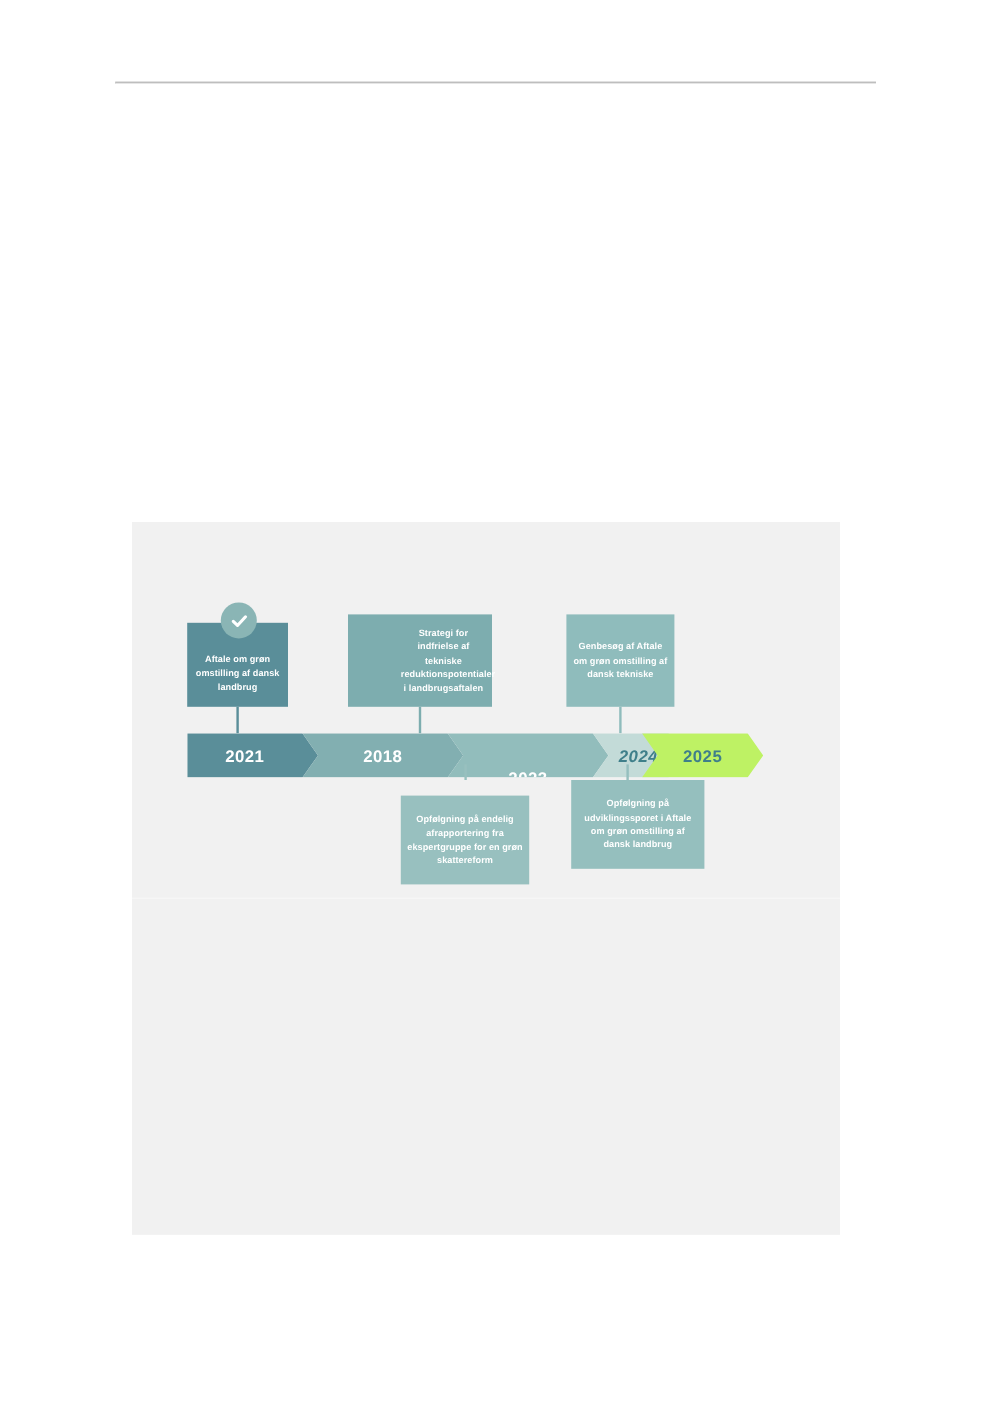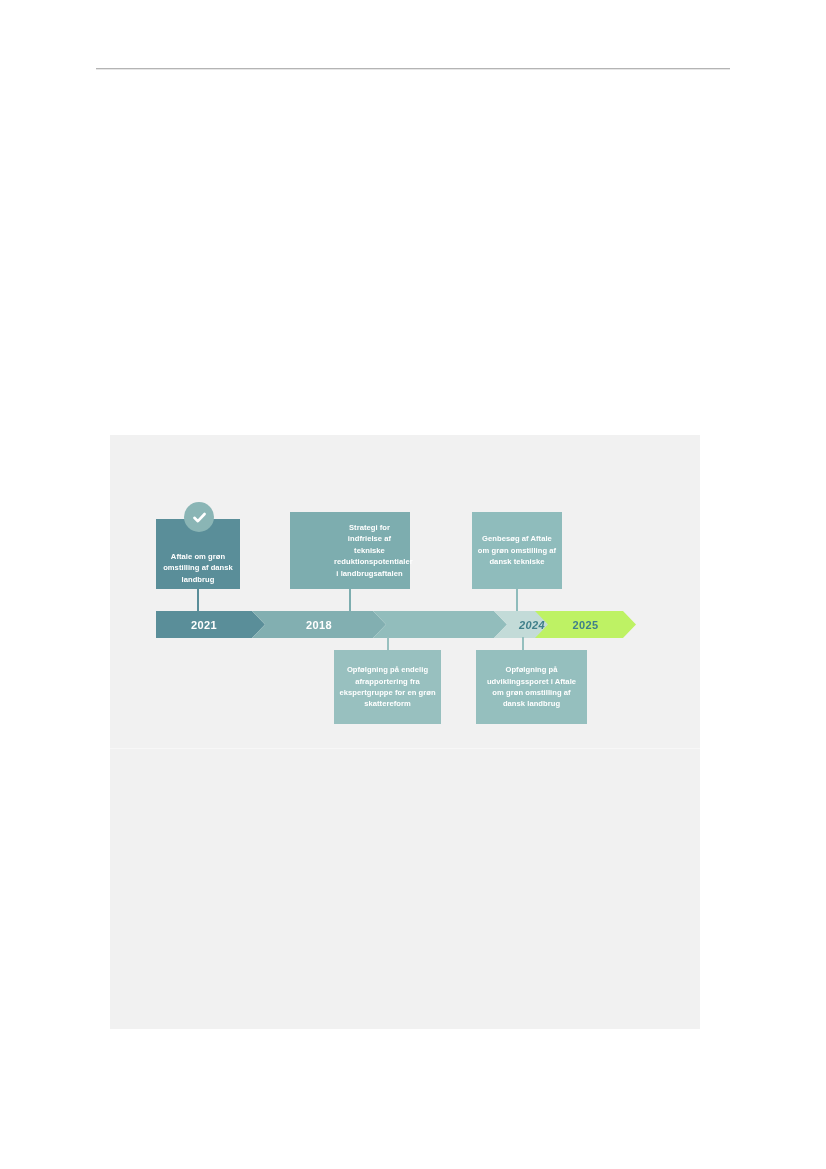--- a/index.html
+++ b/index.html
@@ -73,35 +73,35 @@
   .card-text {
     display: block;
     width: 100%;
   }
 
   
   .card.card-top-1 {
     left: 46px;  top: 84px;  width: 84px;  height: 70px;
     background: #5a8e99;
     align-items: flex-end;
-    padding-bottom: 4px;
+    padding-bottom: 11px;
   }
   .card.card-top-2 {
     left: 180px; top: 77px;  width: 120px; height: 77px;
     background: #7dadaf;
     padding-left: 44px;
   }
   .card.card-top-3 {
     left: 362px; top: 77px;  width: 90px;  height: 77px;
     background: #8fbcbc;
   }
 
   
   .card.card-bot-1 {
-    left: 224px; top: 215px; width: 107px; height: 74px;
+    left: 224px; top: 228px; width: 107px; height: 74px;
     background: #98c0bf;
   }
   .card.card-bot-2 {
     left: 366px; top: 215px; width: 111px; height: 74px;
     background: #95bfbe;
   }
 
   
   .stem {
     position: absolute;
@@ -133,25 +133,25 @@
   .arrow-bar {
     position: absolute;
     left: 46px;
     top: 176px;
     width: 502px;
     height: 27px;
   }
   .seg {
     position: absolute;
     top: 0;
-    height: 27px;
+    height: 37px;
     display: flex;
     align-items: center;
     justify-content: center;
-    font-size: 11px;
+    font-size: 14px;
     font-weight: bold;
     letter-spacing: 0.4px;
   }
   .seg-label { position: relative; z-index: 2; }
 
   .seg.s2021 { left: 0px;   width: 109px; background: #5a8e99; color: #ffffff;
                clip-path: polygon(0 0, 96px 0, 109px 50%, 96px 100%, 0 100%); }
   .seg.s2022 { left: 96px;  width: 134px; background: #82afb1; color: #ffffff;
                clip-path: polygon(0 0, 121px 0, 134px 50%, 121px 100%, 0 100%, 13px 50%); }
   .seg.s2023 { left: 217px; width: 134px; background: #92bdbc; color: #ffffff;

